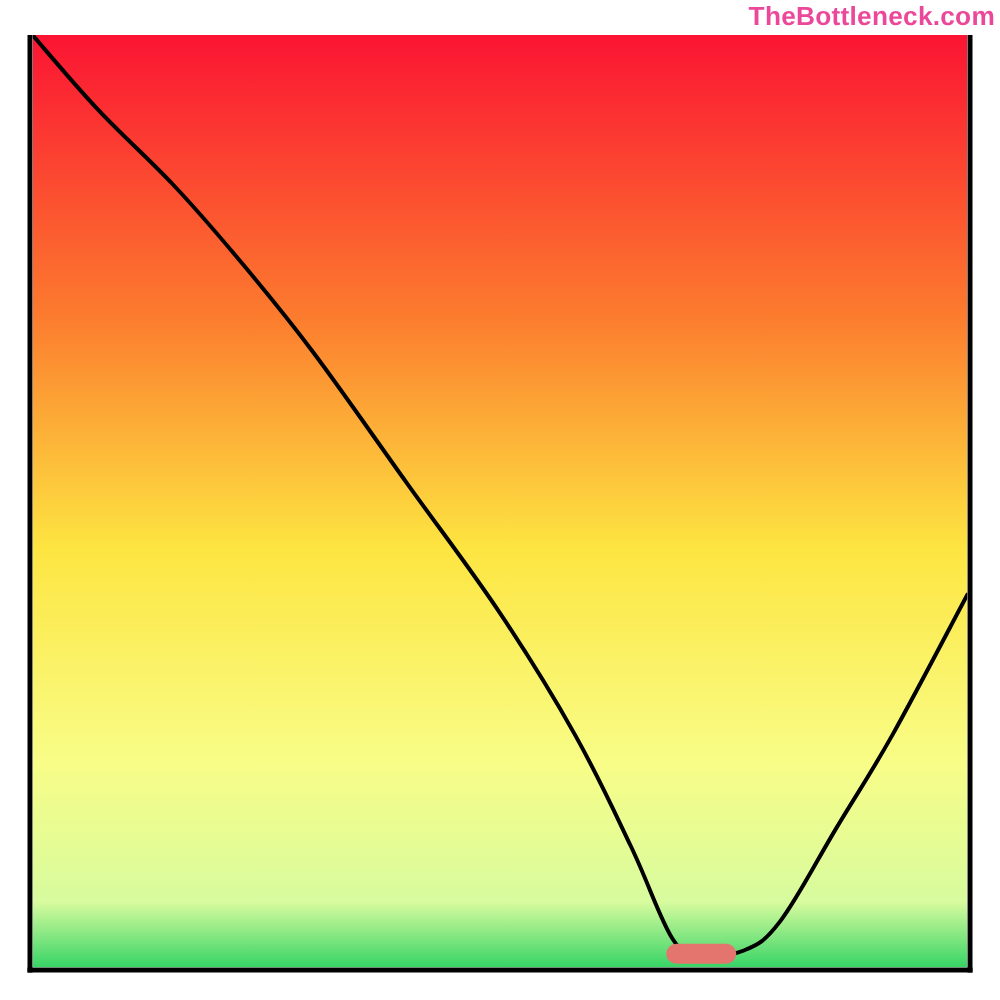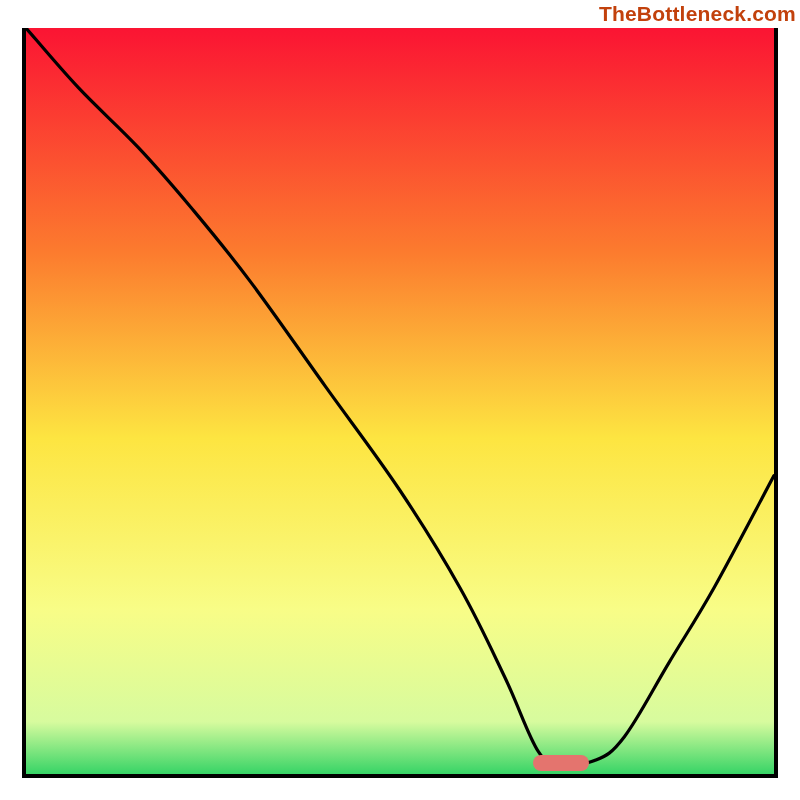--- a/index.html
+++ b/index.html
@@ -5,21 +5,21 @@
   * { margin: 0; padding: 0; box-sizing: border-box; }
   html, body { width: 800px; height: 800px; overflow: hidden; background: #fff; }
   body { position: relative; font-family: Arial, Helvetica, sans-serif; }
 
   .watermark {
     position: absolute;
     top: 2px;
     right: 4px;
     font-size: 21px;
     font-weight: 600;
-    color: #c2410c;
+    color: #ec4899;
     letter-spacing: 0.2px;
     z-index: 10;
   }
 
   .plot-frame {
     position: absolute;
     left: 22px;
     top: 28px;
     width: 756px;   
     height: 750px;  

